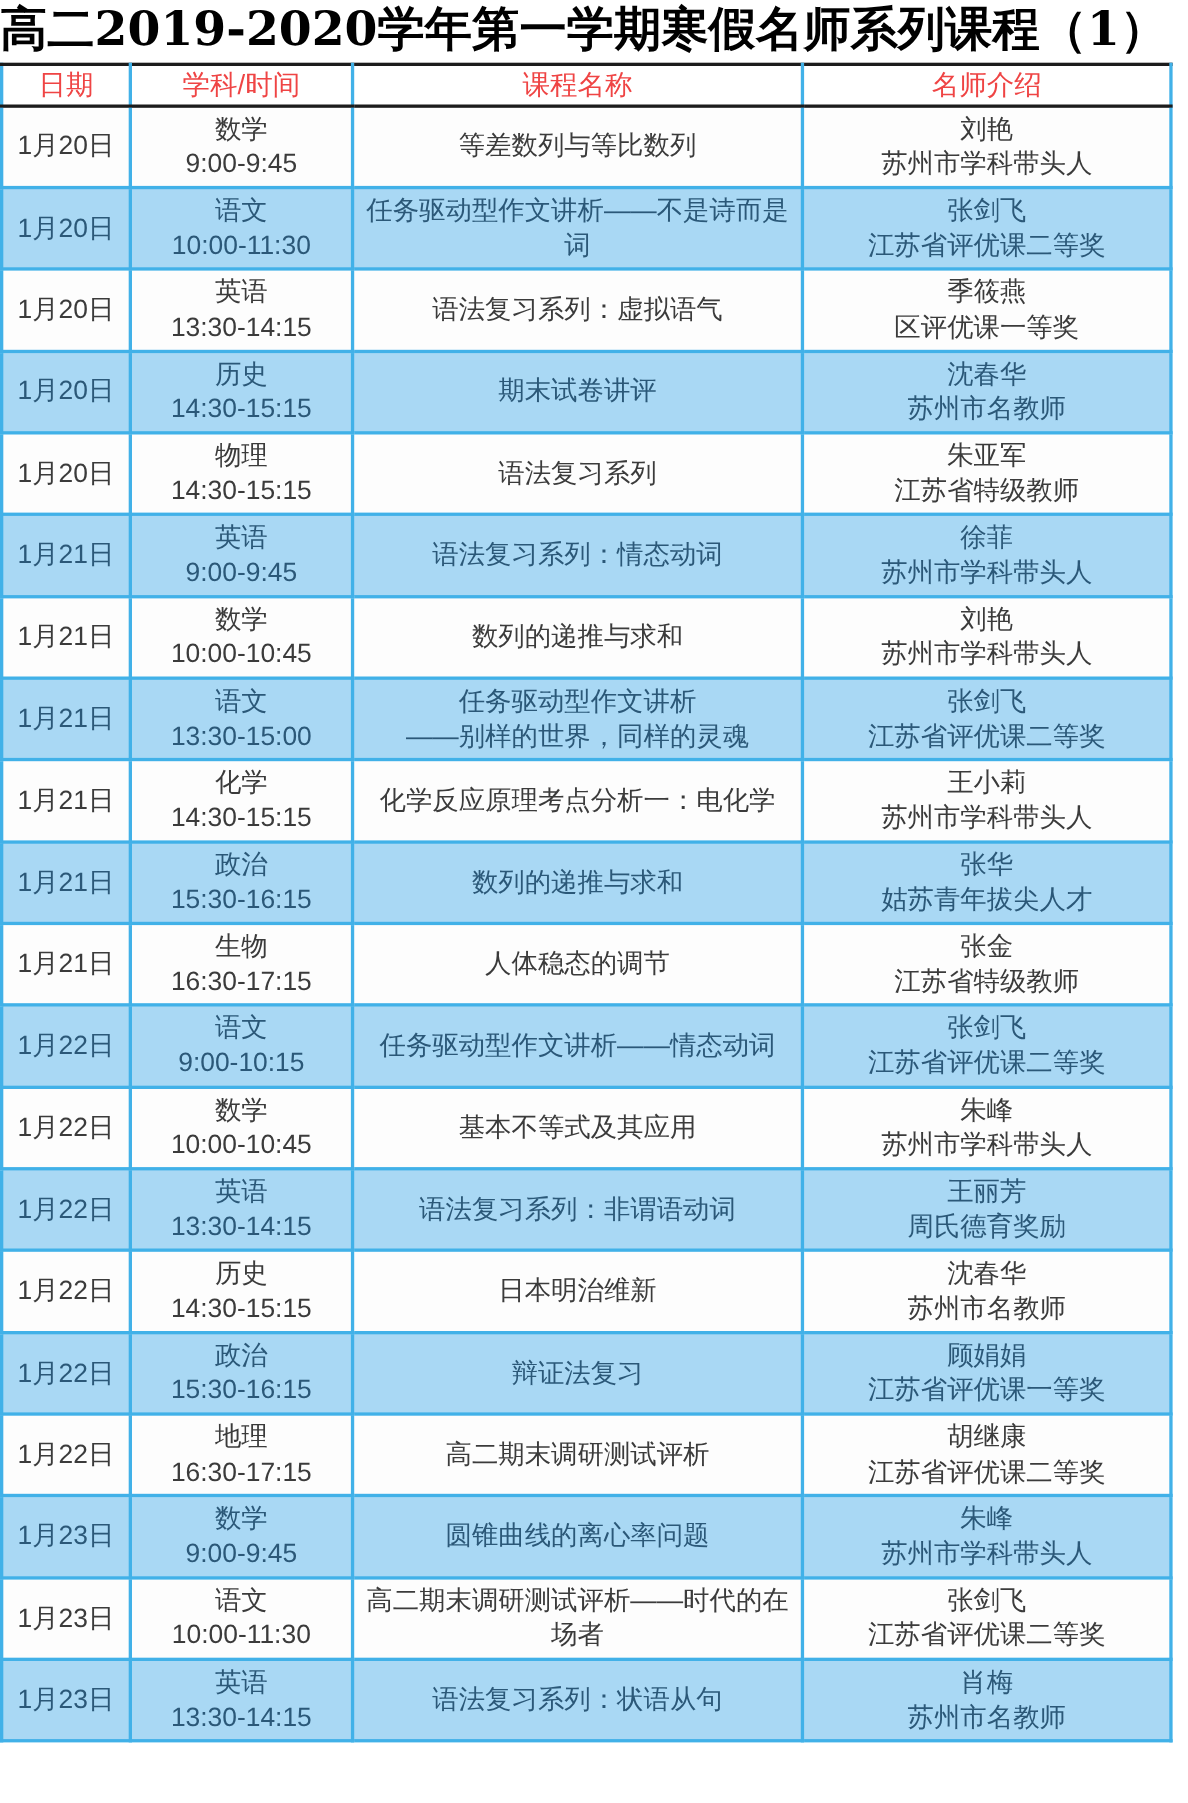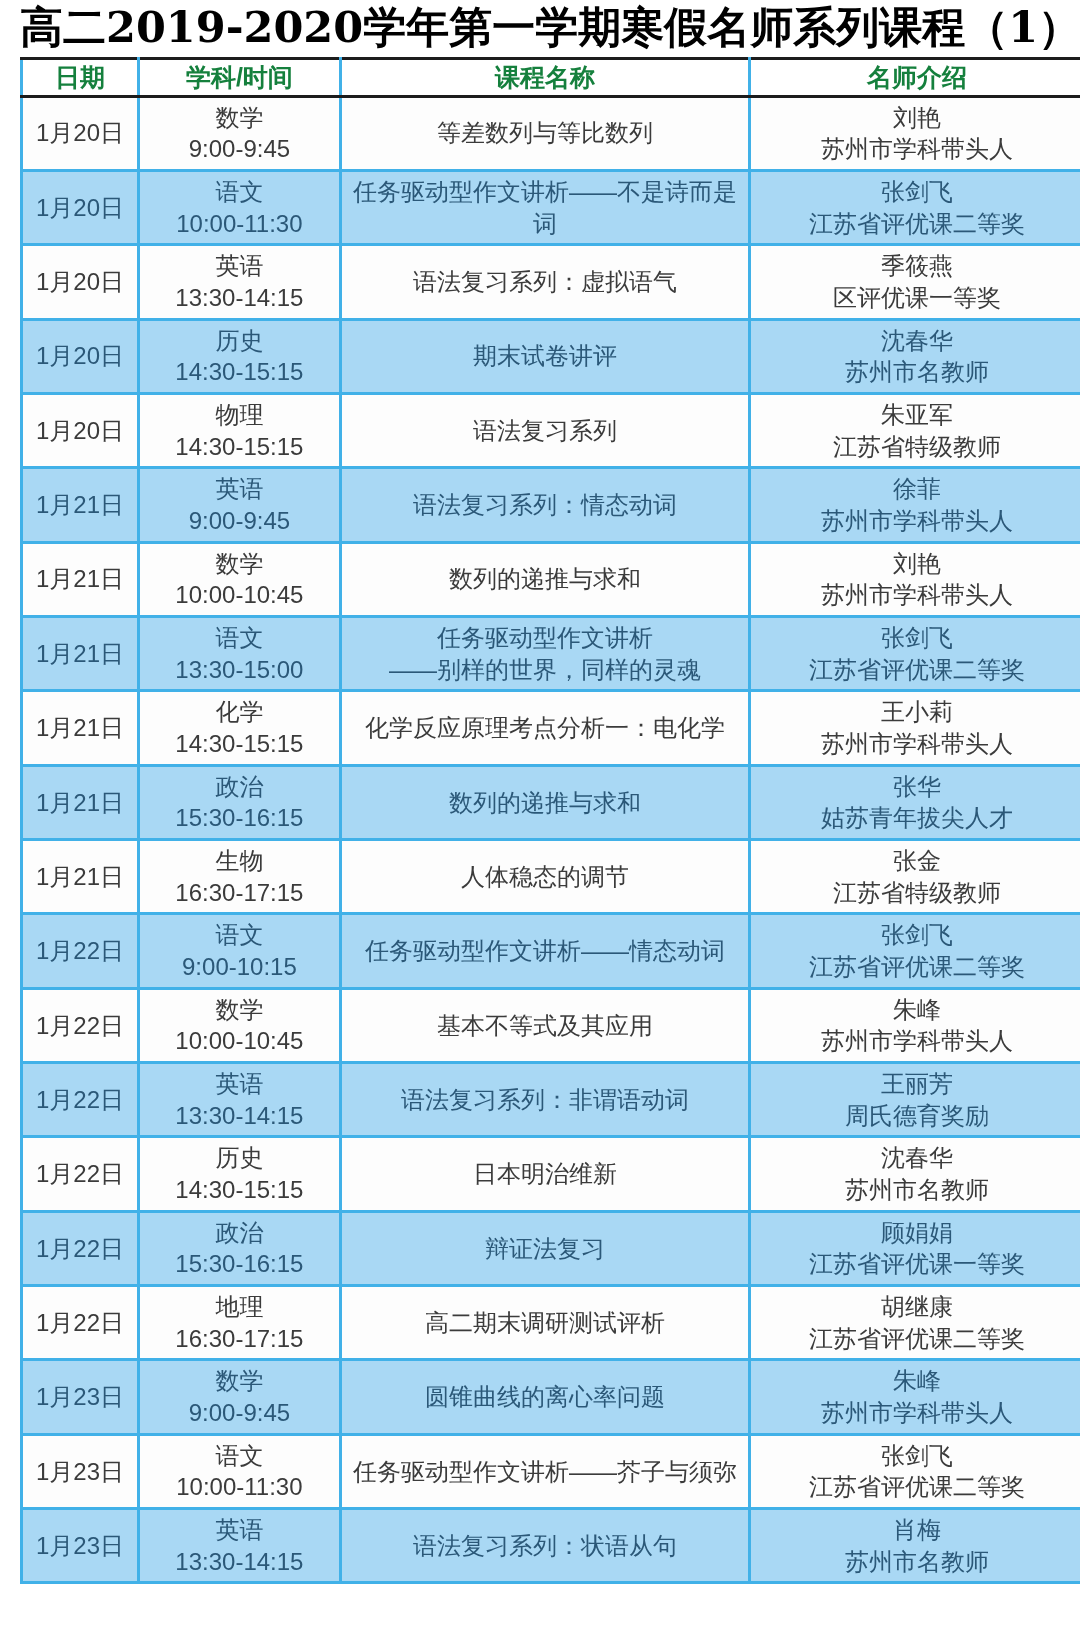--- a/index.html
+++ b/index.html
@@ -14,21 +14,21 @@
   * { box-sizing: border-box; }
   html, body {
     margin: 0; padding: 0;
     width: 1080px;
     background: #ffffff;
     font-family: "Liberation Sans", sans-serif;
   }
   .page {
     width: 967px;
     min-height: 1639px;
-    padding: 2px 4px 30px 20px;
+    padding: 2px 4px 30px 0;
   }
   .page-title {
     font-family: "DejaVu Serif", serif;
     font-weight: bold;
     font-size: 43px;
     line-height: 1.2;
     color: var(--title-color);
     text-align: center;
     margin: 0 0 3px 0;
     white-space: nowrap;
@@ -44,22 +44,22 @@
     text-align: center;
     vertical-align: middle;
     font-size: 24px;
     line-height: 1.32;
     padding: 4px 6px;
   }
   .schedule thead tr { height: 34px; }
   .schedule th {
     border-top: 3px solid var(--header-line);
     border-bottom: 3px solid var(--header-line);
-    color: #15803d;
-    font-weight: bold;
+    color: #ef4444;
+    font-weight: normal;
     font-size: 25px;
     padding: 1px 4px;
     background: #ffffff;
   }
   .schedule tbody tr { height: 73px; }
   .schedule tbody tr.row-white { background: var(--row-white); color: var(--text-dark); }
   .schedule tbody tr.row-blue  { background: var(--row-blue);  color: var(--text-blue); }
   .col-date    { width: 11%; }
   .col-subject { width: 19%; margin-left: 21px; }
   .col-course  { width: 38.5%; }
@@ -299,21 +299,21 @@
       <span class="stack-line">朱峰</span>
       <span class="stack-line">苏州市学科带头人</span>
     </td>
   </tr>
         <tr class="row-white">
     <td class="cell-date">1月23日</td>
     <td class="cell-subject">
       <span class="stack-line">语文</span>
       <span class="stack-line">10:00-11:30</span>
     </td>
-    <td class="cell-course">任务驱动型作文讲析——芥子与须弥</td>
+    <td class="cell-course">高二期末调研测试评析——时代的在场者</td>
     <td class="cell-teacher">
       <span class="stack-line">张剑飞</span>
       <span class="stack-line">江苏省评优课二等奖</span>
     </td>
   </tr>
         <tr class="row-blue">
     <td class="cell-date">1月23日</td>
     <td class="cell-subject">
       <span class="stack-line">英语</span>
       <span class="stack-line">13:30-14:15</span>

